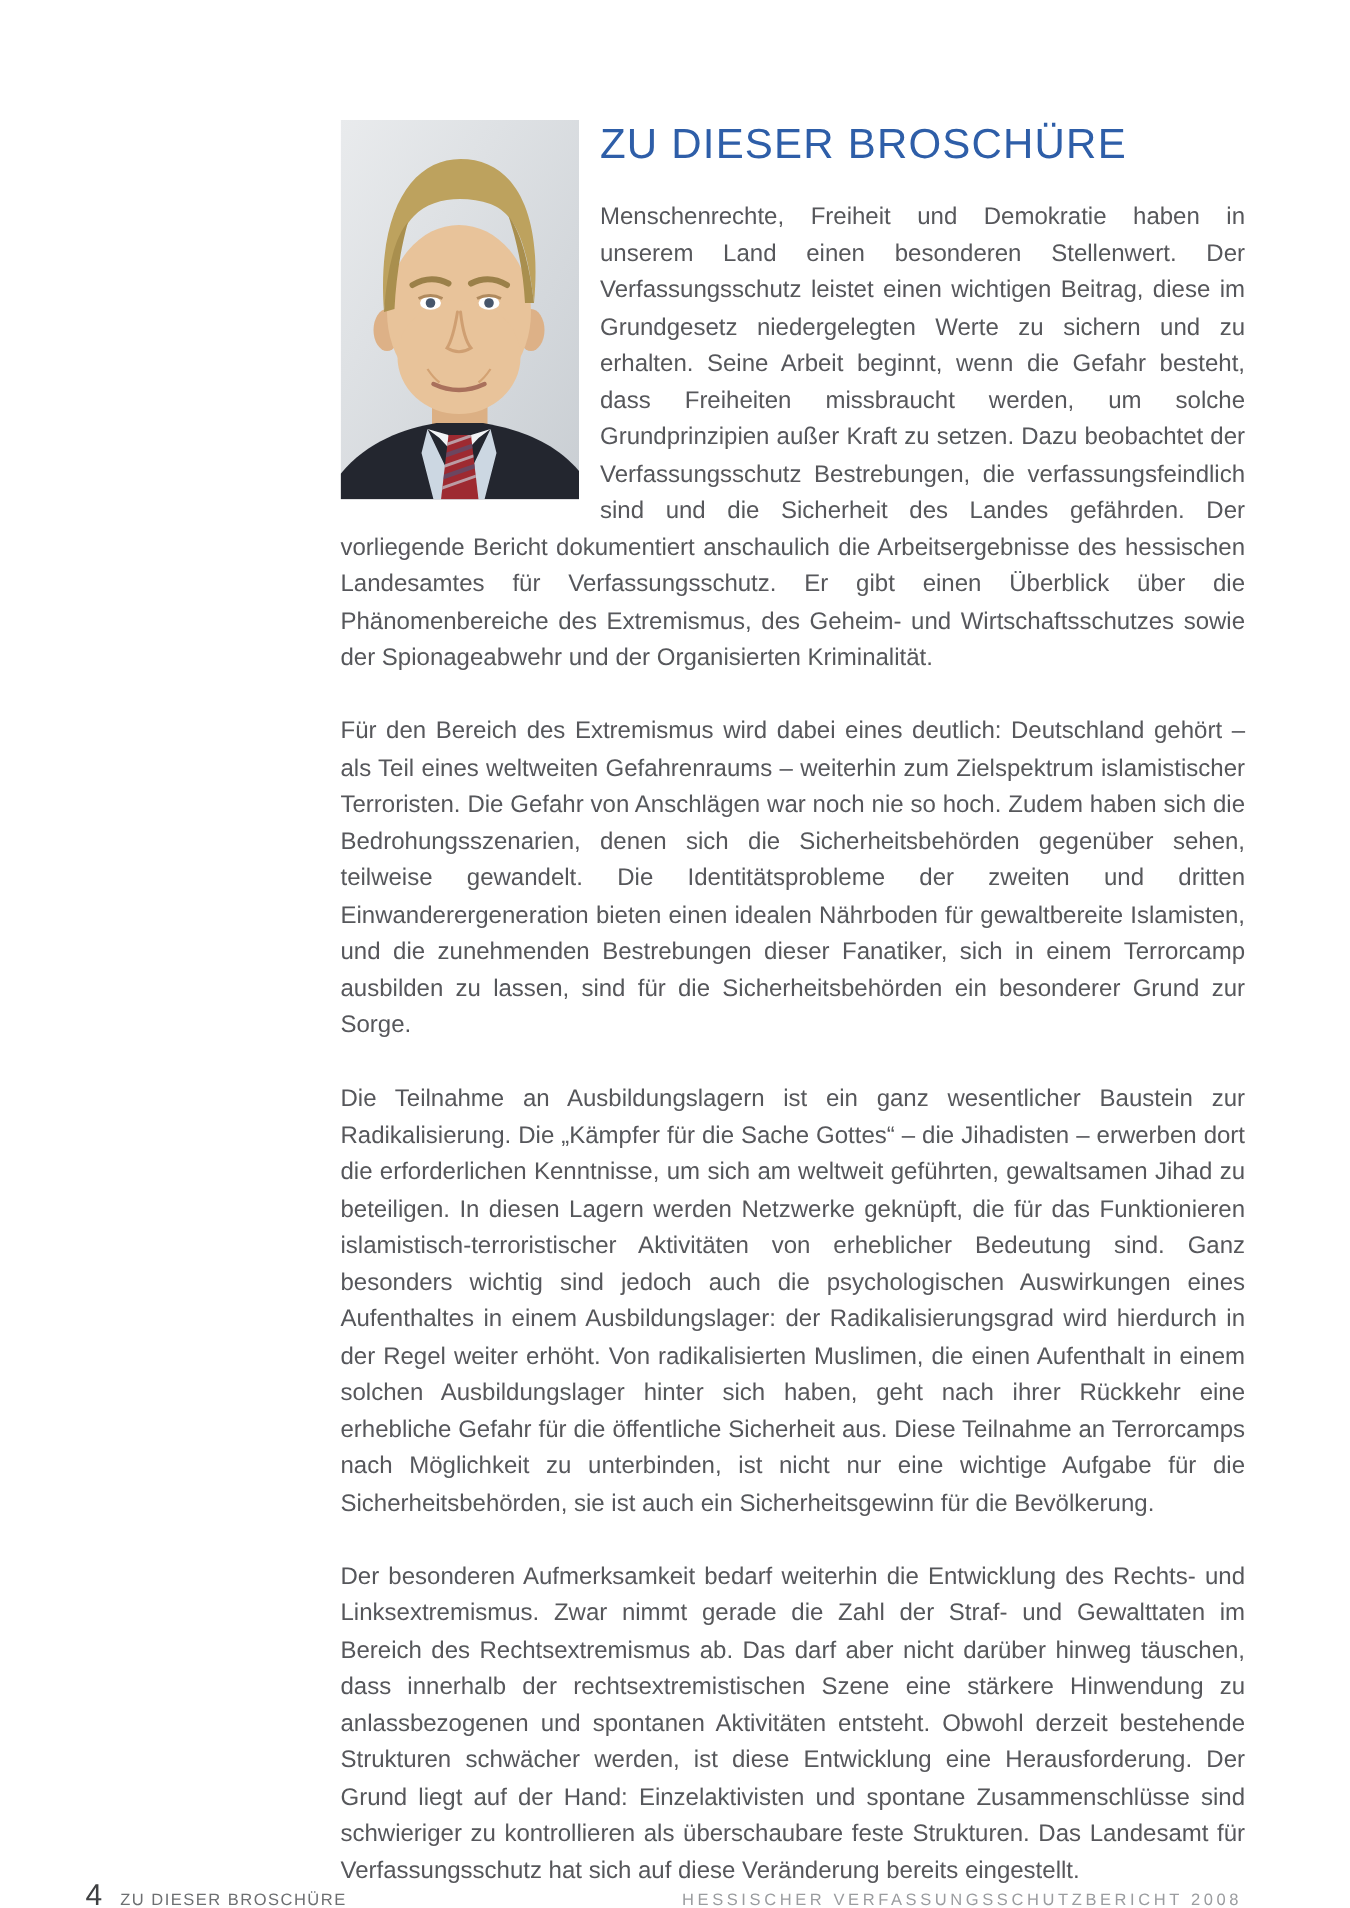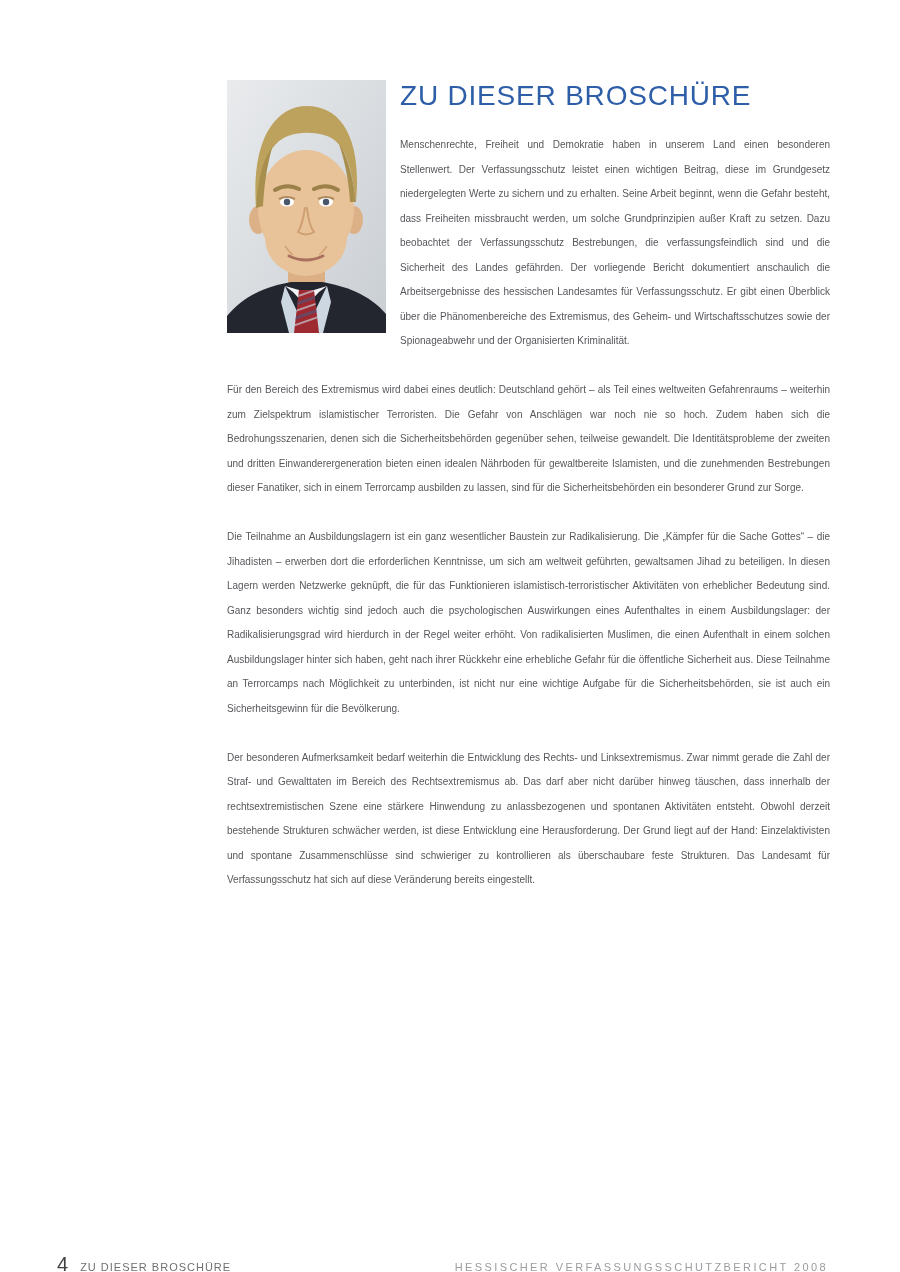--- a/index.html
+++ b/index.html
@@ -30,21 +30,21 @@
   h1.title {
     font-size: 28px;
     font-weight: 400;
     letter-spacing: 0.8px;
     color: #2e5ea8;
     line-height: 32px;
     margin: 0 0 21px 0;
     white-space: nowrap;
   }
   p.body-par {
-    font-size: 10px;
+    font-size: 16px;
     line-height: 24.5px;
     color: #56575b;
     text-align: justify;
     margin: 0 0 24.5px 0;
   }
   p.body-par:last-of-type { margin-bottom: 12px; }
   .footer {
     position: absolute;
     left: 57px; right: 72px; top: 1224px;
     display: flex;

